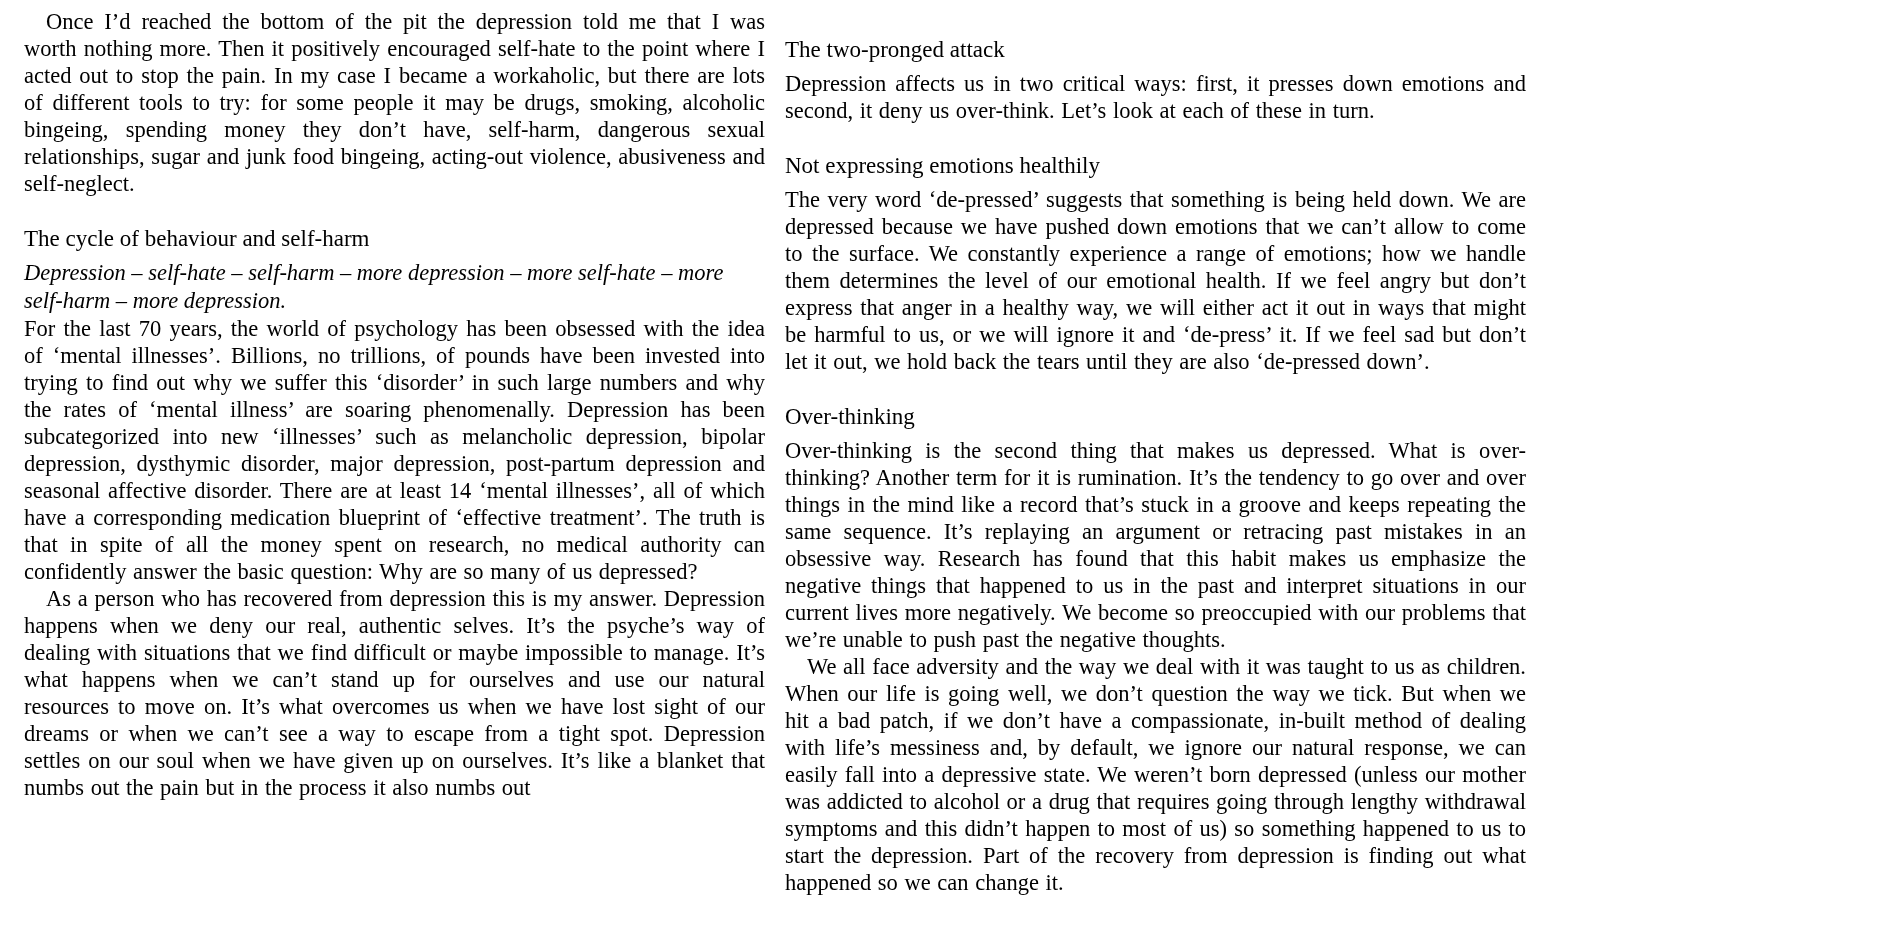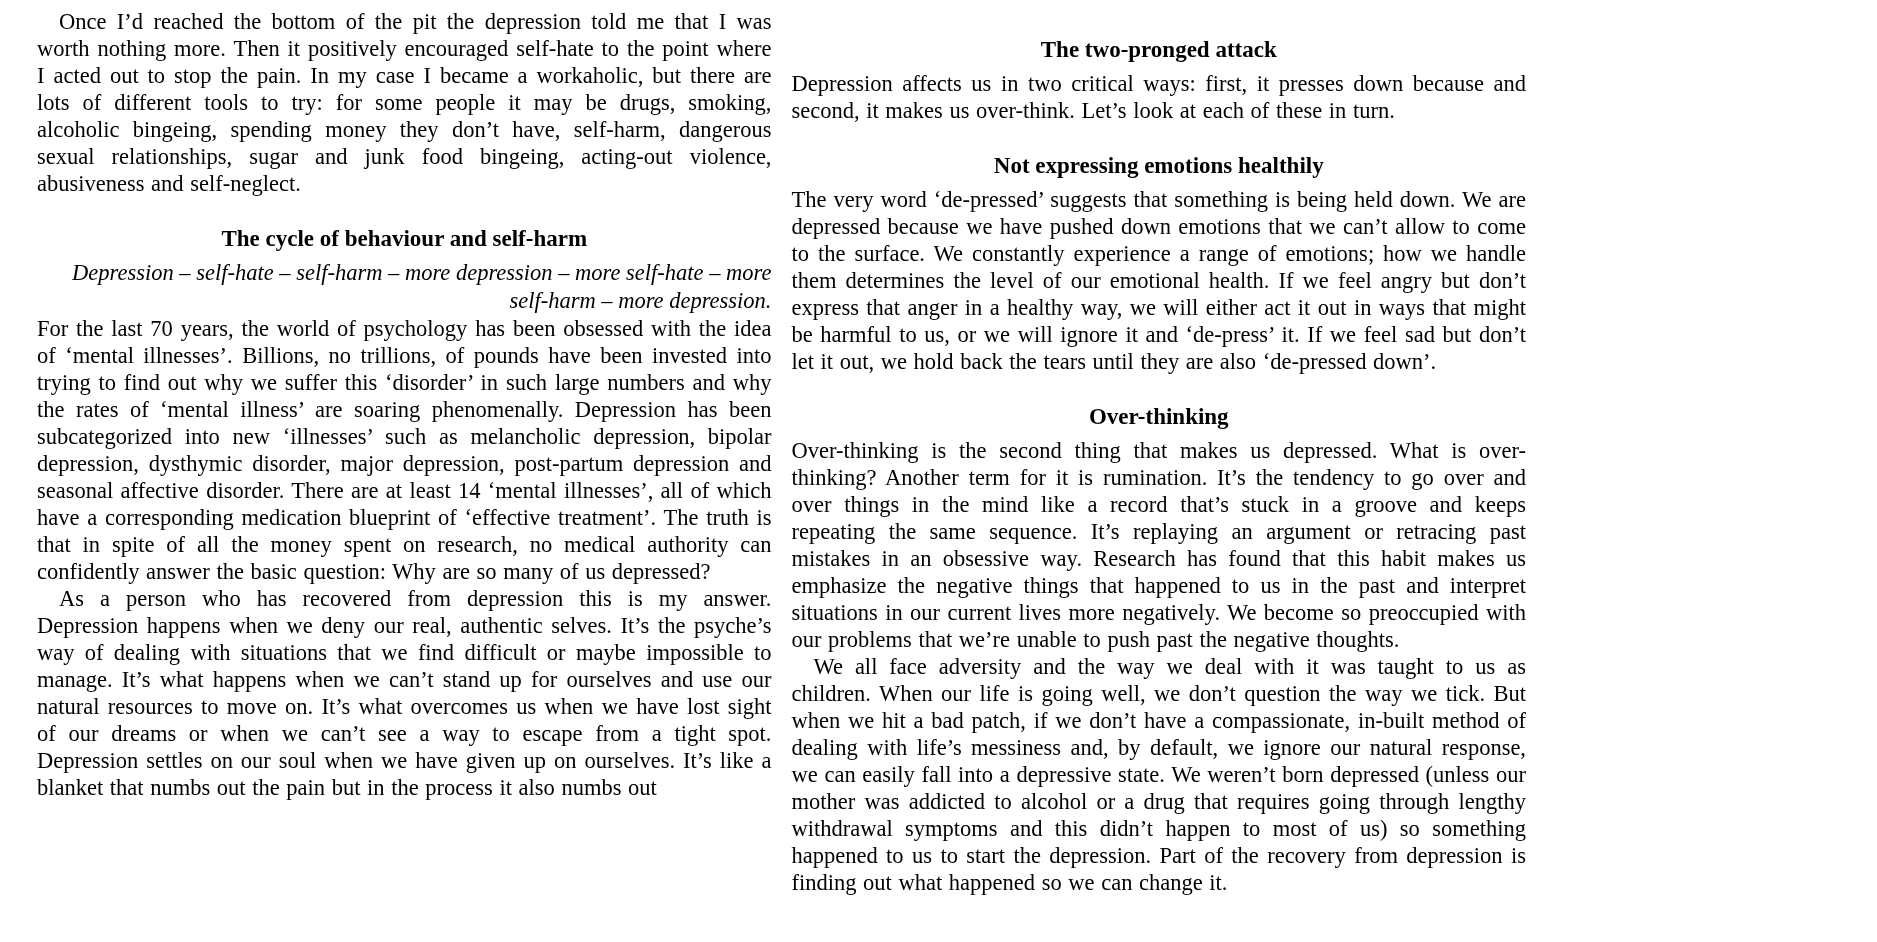--- a/index.html
+++ b/index.html
@@ -11,21 +11,21 @@
     width: 1877px;
     height: 942px;
     overflow: hidden;
     font-family: "Liberation Serif", "DejaVu Serif", serif;
     color: #000000;
   }
   .page {
     box-sizing: border-box;
     width: 1543px;
     height: 942px;
-    padding: 8px 17px 0 37px;
+    padding: 8px 17px 0 24px;
     display: flex;
     gap: 20px;
   }
   .column {
     flex: 1 1 0;
     min-width: 0;
   }
   .para {
     margin: 0;
     font-size: 22.5px;
@@ -33,47 +33,47 @@
     text-align: justify;
     word-spacing: 1px;
   }
   .para.indent {
     text-indent: 22px;
   }
   .heading {
     margin: 28px 0 6px 0;
     font-size: 23px;
     line-height: 28px;
-    font-weight: 700;
-    text-align: center;
+    font-weight: 400;
+    text-align: left;
   }
   .epigraph {
     margin: 0;
     font-size: 22.5px;
     line-height: 28px;
     font-style: italic;
-    text-align: right;
+    text-align: left;
   }
 </style>
 </head>
 <body>
 
 <div class="page">
 
   <div class="column">
     <p class="para indent">Once I’d reached the bottom of the pit the depression told me that I was worth nothing more. Then it positively encouraged self-hate to the point where I acted out to stop the pain. In my case I became a workaholic, but there are lots of different tools to try: for some people it may be drugs, smoking, alcoholic bingeing, spending money they don’t have, self-harm, dangerous sexual relationships, sugar and junk food bingeing, acting-out violence, abusiveness and self-neglect.</p>
     <h2 class="heading">The cycle of behaviour and self-harm</h2>
     <p class="epigraph">Depression – self-hate – self-harm – more depression – more self-hate – more self-harm – more depression.</p>
     <p class="para">For the last 70 years, the world of psychology has been obsessed with the idea of ‘mental illnesses’. Billions, no trillions, of pounds have been invested into trying to find out why we suffer this ‘disorder’ in such large numbers and why the rates of ‘mental illness’ are soaring phenomenally. Depression has been subcategorized into new ‘illnesses’ such as melancholic depression, bipolar depression, dysthymic disorder, major depression, post-partum depression and seasonal affective disorder. There are at least 14 ‘mental illnesses’, all of which have a corresponding medication blueprint of ‘effective treatment’. The truth is that in spite of all the money spent on research, no medical authority can confidently answer the basic question: Why are so many of us depressed?</p>
     <p class="para indent">As a person who has recovered from depression this is my answer. Depression happens when we deny our real, authentic selves. It’s the psyche’s way of dealing with situations that we find difficult or maybe impossible to manage. It’s what happens when we can’t stand up for ourselves and use our natural resources to move on. It’s what overcomes us when we have lost sight of our dreams or when we can’t see a way to escape from a tight spot. Depression settles on our soul when we have given up on ourselves. It’s like a blanket that numbs out the pain but in the process it also numbs out</p>
   </div>
 
   <div class="column">
     <h2 class="heading">The two-pronged attack</h2>
-    <p class="para">Depression affects us in two critical ways: first, it presses down because and second, it makes us over-think. Let’s look at each of these in turn.</p>
+    <p class="para">Depression affects us in two critical ways: first, it presses down emotions and second, it deny us over-think. Let’s look at each of these in turn.</p>
     <h2 class="heading">Not expressing emotions healthily</h2>
     <p class="para">The very word ‘de-pressed’ suggests that something is being held down. We are depressed because we have pushed down emotions that we can’t allow to come to the surface. We constantly experience a range of emotions; how we handle them determines the level of our emotional health. If we feel angry but don’t express that anger in a healthy way, we will either act it out in ways that might be harmful to us, or we will ignore it and ‘de-press’ it. If we feel sad but don’t let it out, we hold back the tears until they are also ‘de-pressed down’.</p>
     <h2 class="heading">Over-thinking</h2>
     <p class="para">Over-thinking is the second thing that makes us depressed. What is over-thinking? Another term for it is rumination. It’s the tendency to go over and over things in the mind like a record that’s stuck in a groove and keeps repeating the same sequence. It’s replaying an argument or retracing past mistakes in an obsessive way. Research has found that this habit makes us emphasize the negative things that happened to us in the past and interpret situations in our current lives more negatively. We become so preoccupied with our problems that we’re unable to push past the negative thoughts.</p>
     <p class="para indent">We all face adversity and the way we deal with it was taught to us as children. When our life is going well, we don’t question the way we tick. But when we hit a bad patch, if we don’t have a compassionate, in-built method of dealing with life’s messiness and, by default, we ignore our natural response, we can easily fall into a depressive state. We weren’t born depressed (unless our mother was addicted to alcohol or a drug that requires going through lengthy withdrawal symptoms and this didn’t happen to most of us) so something happened to us to start the depression. Part of the recovery from depression is finding out what happened so we can change it.</p>
   </div>
 
 </div>
 
 </body></html>

